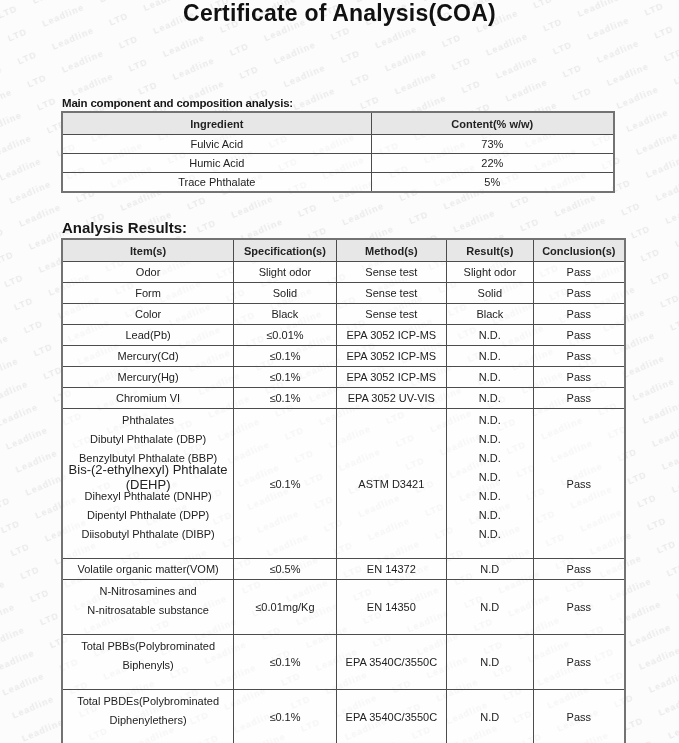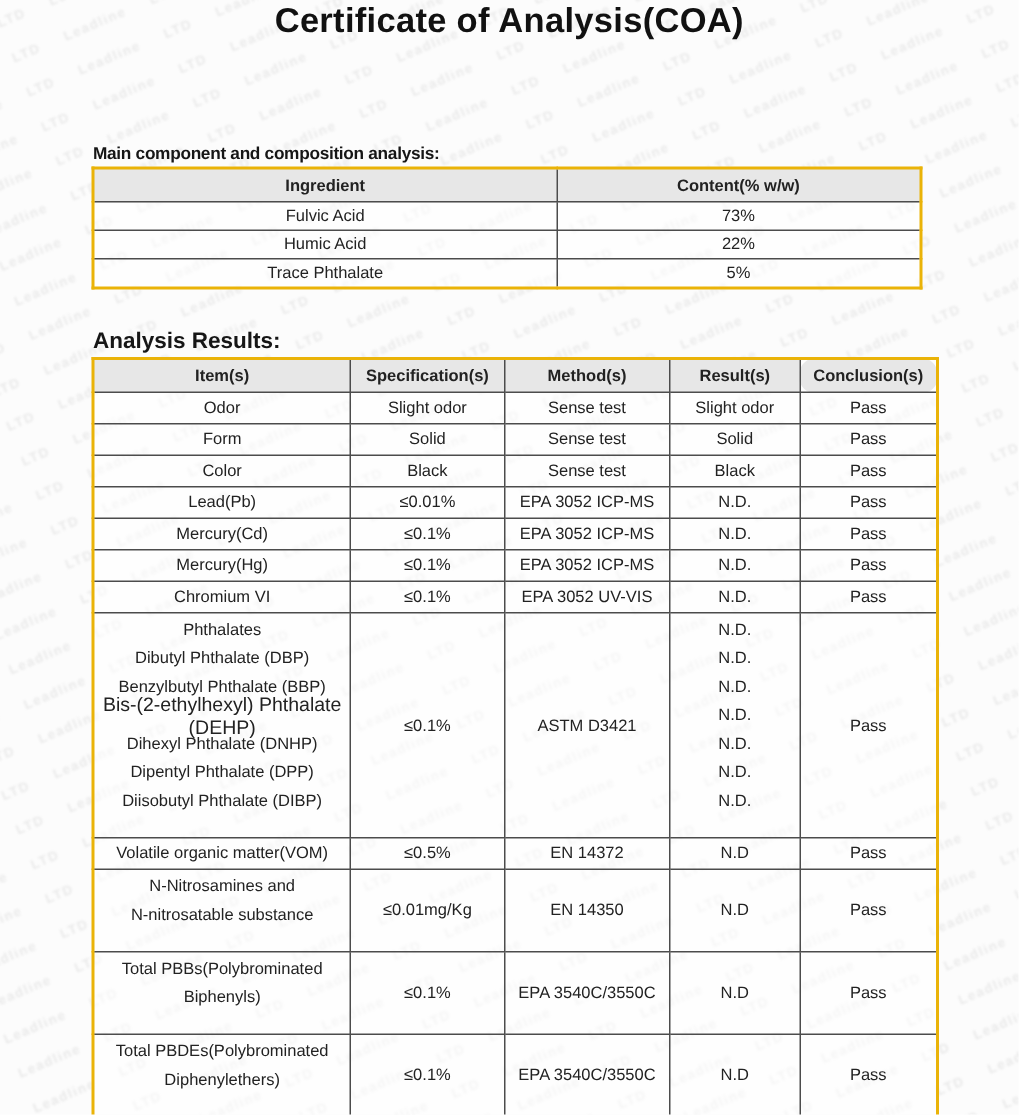--- a/index.html
+++ b/index.html
@@ -46,30 +46,30 @@
   table.t1{width:554px;}
   table.t2{width:565px;}
   th,td{
     border:1px solid #4c4c4c;
     font-size:11px;
     text-align:center;
     vertical-align:middle;
     padding:1px 3px;
     color:#222;
   }
-  table{border:2px solid #eab308;}
+  table{border:2px solid #737373;}
   th{background:#e7e7e7;font-weight:bold;height:19px;}
   .t1 td{height:16px;}
   .t1 th:nth-child(1),.t1 td:nth-child(1){width:56%;}
   .t1 th:nth-child(2),.t1 td:nth-child(2){width:44%;}
   .t2 th:nth-child(1),.t2 td:nth-child(1){width:30.5%;}
   .t2 th:nth-child(2),.t2 td:nth-child(2){width:18.2%;}
   .t2 th:nth-child(3),.t2 td:nth-child(3){width:19.6%;}
   .t2 th:nth-child(4),.t2 td:nth-child(4){width:15.4%;}
-  .t2 th:nth-child(5),.t2 td:nth-child(5){width:16.3%;border-radius:10px;}
+  .t2 th:nth-child(5),.t2 td:nth-child(5){width:16.3%;}
   .t2 td{height:18px;}
   .line{height:19px;display:flex;align-items:center;justify-content:center;}
   .line.small{font-size:13px;}
   .t2 td.multi{padding-top:1px;padding-bottom:15px;}
 </style>
 </head>
 <body>
 <div class="page">
 
   <div class="watermark">Leadline LTD   Leadline LTD   Leadline LTD   Leadline LTD   Leadline LTD   Leadline LTD   Leadline LTD   Leadline LTD   Leadline LTD   Leadline LTD   Leadline LTD   Leadline LTD   Leadline LTD   Leadline LTD   Leadline LTD   Leadline LTD   Leadline LTD   Leadline LTD   Leadline LTD   Leadline LTD   Leadline LTD   Leadline LTD   Leadline LTD   Leadline LTD   Leadline LTD   Leadline LTD   Leadline LTD   Leadline LTD   Leadline LTD   Leadline LTD   Leadline LTD   Leadline LTD   Leadline LTD   Leadline LTD   Leadline LTD   Leadline LTD   Leadline LTD   Leadline LTD   Leadline LTD   Leadline LTD   Leadline LTD   Leadline LTD   Leadline LTD   Leadline LTD   Leadline LTD   Leadline LTD   Leadline LTD   Leadline LTD   Leadline LTD   Leadline LTD   Leadline LTD   Leadline LTD   Leadline LTD   Leadline LTD   Leadline LTD   Leadline LTD   Leadline LTD   Leadline LTD   Leadline LTD   Leadline LTD   Leadline LTD   Leadline LTD   Leadline LTD   Leadline LTD   Leadline LTD   Leadline LTD   Leadline LTD   Leadline LTD   Leadline LTD   Leadline LTD   Leadline LTD   Leadline LTD   Leadline LTD   Leadline LTD   Leadline LTD   Leadline LTD   Leadline LTD   Leadline LTD   Leadline LTD   Leadline LTD   Leadline LTD   Leadline LTD   Leadline LTD   Leadline LTD   Leadline LTD   Leadline LTD   Leadline LTD   Leadline LTD   Leadline LTD   Leadline LTD   Leadline LTD   Leadline LTD   Leadline LTD   Leadline LTD   Leadline LTD   Leadline LTD   Leadline LTD   Leadline LTD   Leadline LTD   Leadline LTD   Leadline LTD   Leadline LTD   Leadline LTD   Leadline LTD   Leadline LTD   Leadline LTD   Leadline LTD   Leadline LTD   Leadline LTD   Leadline LTD   Leadline LTD   Leadline LTD   Leadline LTD   Leadline LTD   Leadline LTD   Leadline LTD   Leadline LTD   Leadline LTD   Leadline LTD   Leadline LTD   Leadline LTD   Leadline LTD   Leadline LTD   Leadline LTD   Leadline LTD   Leadline LTD   Leadline LTD   Leadline LTD   Leadline LTD   Leadline LTD   Leadline LTD   Leadline LTD   Leadline LTD   Leadline LTD   Leadline LTD   Leadline LTD   Leadline LTD   Leadline LTD   Leadline LTD   Leadline LTD   Leadline LTD   Leadline LTD   Leadline LTD   Leadline LTD   Leadline LTD   Leadline LTD   Leadline LTD   Leadline LTD   Leadline LTD   Leadline LTD   Leadline LTD   Leadline LTD   Leadline LTD   Leadline LTD   Leadline LTD   Leadline LTD   Leadline LTD   Leadline LTD   Leadline LTD   Leadline LTD   Leadline LTD   Leadline LTD   Leadline LTD   Leadline LTD   Leadline LTD   Leadline LTD   Leadline LTD   Leadline LTD   Leadline LTD   Leadline LTD   Leadline LTD   Leadline LTD   Leadline LTD   Leadline LTD   Leadline LTD   Leadline LTD   Leadline LTD   Leadline LTD   Leadline LTD   Leadline LTD   Leadline LTD   Leadline LTD   Leadline LTD   Leadline LTD   Leadline LTD   Leadline LTD   Leadline LTD   Leadline LTD   Leadline LTD   Leadline LTD   Leadline LTD   Leadline LTD   Leadline LTD   Leadline LTD   Leadline LTD   Leadline LTD   Leadline LTD   Leadline LTD   Leadline LTD   Leadline LTD   Leadline LTD   Leadline LTD   Leadline LTD   Leadline LTD   Leadline LTD   Leadline LTD   Leadline LTD   Leadline LTD   Leadline LTD   Leadline LTD   Leadline LTD   Leadline LTD   Leadline LTD   Leadline LTD   Leadline LTD   Leadline LTD   Leadline LTD   Leadline LTD   Leadline LTD   Leadline LTD   Leadline LTD   Leadline LTD   Leadline LTD   Leadline LTD   Leadline LTD   Leadline LTD   Leadline LTD   Leadline LTD   Leadline LTD   Leadline LTD   Leadline LTD   Leadline LTD   Leadline LTD   Leadline LTD   Leadline LTD   Leadline LTD   Leadline LTD   Leadline LTD   Leadline LTD   Leadline LTD   Leadline LTD   Leadline LTD   Leadline LTD   Leadline LTD   Leadline LTD   Leadline LTD   Leadline LTD   Leadline LTD   Leadline LTD   Leadline LTD   Leadline LTD   Leadline LTD   Leadline LTD   Leadline LTD   Leadline LTD   Leadline LTD   Leadline LTD   Leadline LTD   Leadline LTD   Leadline LTD   Leadline LTD   Leadline LTD   Leadline LTD   Leadline LTD   Leadline LTD   Leadline LTD   Leadline LTD   Leadline LTD   Leadline LTD   Leadline LTD   Leadline LTD   Leadline LTD   Leadline LTD   Leadline LTD   Leadline LTD   Leadline LTD   Leadline LTD   Leadline LTD   Leadline LTD   Leadline LTD   Leadline LTD   Leadline LTD   Leadline LTD   Leadline LTD   Leadline LTD   Leadline LTD   Leadline LTD   Leadline LTD   Leadline LTD   Leadline LTD   Leadline LTD   Leadline LTD   Leadline LTD   Leadline LTD   Leadline LTD   Leadline LTD   Leadline LTD   Leadline LTD   Leadline LTD   Leadline LTD   Leadline LTD   Leadline LTD   Leadline LTD   Leadline LTD   Leadline LTD   Leadline LTD   Leadline LTD   Leadline LTD   Leadline LTD   Leadline LTD   Leadline LTD   Leadline LTD   Leadline LTD   Leadline LTD   Leadline LTD   Leadline LTD   Leadline LTD   Leadline LTD   Leadline LTD   Leadline LTD   Leadline LTD   Leadline LTD   Leadline LTD   Leadline LTD   Leadline LTD   Leadline LTD   Leadline LTD   Leadline LTD   Leadline LTD   Leadline LTD   Leadline LTD   Leadline LTD   Leadline LTD   Leadline LTD   Leadline LTD   Leadline LTD   Leadline LTD   Leadline LTD   Leadline LTD   Leadline LTD   Leadline LTD   Leadline LTD   Leadline LTD   Leadline LTD   Leadline LTD   Leadline LTD   Leadline LTD   Leadline LTD   Leadline LTD   Leadline LTD   Leadline LTD   Leadline LTD   Leadline LTD   Leadline LTD   Leadline LTD   Leadline LTD   Leadline LTD   Leadline LTD   Leadline LTD   Leadline LTD   Leadline LTD   Leadline LTD   Leadline LTD   Leadline LTD   Leadline LTD   Leadline LTD   Leadline LTD   Leadline LTD   Leadline LTD   Leadline LTD   Leadline LTD   Leadline LTD   Leadline LTD   Leadline LTD   Leadline LTD   Leadline LTD   Leadline LTD   Leadline LTD   Leadline LTD   Leadline LTD   Leadline LTD   Leadline LTD   Leadline LTD   Leadline LTD   Leadline LTD   Leadline LTD   Leadline LTD   Leadline LTD   Leadline LTD   Leadline LTD   Leadline LTD   Leadline LTD   Leadline LTD   Leadline LTD   Leadline LTD   Leadline LTD   Leadline LTD   Leadline LTD   Leadline LTD   Leadline LTD   Leadline LTD   Leadline LTD   Leadline LTD   Leadline LTD   Leadline LTD   Leadline LTD   Leadline LTD   Leadline LTD   Leadline LTD   Leadline LTD   Leadline LTD   Leadline LTD   Leadline LTD   Leadline LTD   Leadline LTD   Leadline LTD   Leadline LTD   Leadline LTD   Leadline LTD   Leadline LTD   Leadline LTD   Leadline LTD   Leadline LTD   Leadline LTD   Leadline LTD   Leadline LTD   Leadline LTD   Leadline LTD   Leadline LTD   Leadline LTD   Leadline LTD   Leadline LTD   Leadline LTD   Leadline LTD   Leadline LTD   Leadline LTD   Leadline LTD   Leadline LTD   Leadline LTD   Leadline LTD   Leadline LTD   Leadline LTD   Leadline LTD   Leadline LTD   Leadline LTD   Leadline LTD   Leadline LTD   Leadline LTD   Leadline LTD   Leadline LTD   Leadline LTD   Leadline LTD   Leadline LTD   Leadline LTD   Leadline LTD   Leadline LTD   Leadline LTD   Leadline LTD   Leadline LTD   Leadline LTD   Leadline LTD   Leadline LTD   Leadline LTD   Leadline LTD   Leadline LTD   Leadline LTD   Leadline LTD   Leadline LTD   Leadline LTD   Leadline LTD   Leadline LTD   Leadline LTD   Leadline LTD   Leadline LTD   Leadline LTD   Leadline LTD   Leadline LTD   Leadline LTD   Leadline LTD   Leadline LTD   Leadline LTD   Leadline LTD   Leadline LTD   Leadline LTD   Leadline LTD   Leadline LTD   Leadline LTD   Leadline LTD   Leadline LTD   Leadline LTD   Leadline LTD   Leadline LTD   Leadline LTD   Leadline LTD   Leadline LTD   Leadline LTD   Leadline LTD   Leadline LTD   Leadline LTD   Leadline LTD   Leadline LTD   Leadline LTD   Leadline LTD   Leadline LTD   Leadline LTD   Leadline LTD   Leadline LTD   Leadline LTD   Leadline LTD   Leadline LTD   Leadline LTD   Leadline LTD   Leadline LTD   Leadline LTD   Leadline LTD   Leadline LTD   Leadline LTD   Leadline LTD   Leadline LTD   Leadline LTD   Leadline LTD   Leadline LTD   Leadline LTD   Leadline LTD   Leadline LTD   Leadline LTD   Leadline LTD   Leadline LTD   Leadline LTD   Leadline LTD   Leadline LTD   Leadline LTD   Leadline LTD   Leadline LTD   Leadline LTD   Leadline LTD   Leadline LTD   Leadline LTD   Leadline LTD   Leadline LTD   Leadline LTD   Leadline LTD   Leadline LTD   Leadline LTD   Leadline LTD   Leadline LTD   Leadline LTD   Leadline LTD   Leadline LTD   Leadline LTD   Leadline LTD   Leadline LTD   Leadline LTD   Leadline LTD   Leadline LTD   Leadline LTD   Leadline LTD   Leadline LTD   Leadline LTD   Leadline LTD   Leadline LTD   Leadline LTD   Leadline LTD   Leadline LTD   Leadline LTD   Leadline LTD   Leadline LTD   Leadline LTD   Leadline LTD   Leadline LTD   Leadline LTD   Leadline LTD   Leadline LTD   Leadline LTD   Leadline LTD   Leadline LTD   Leadline LTD   Leadline LTD   Leadline LTD   Leadline LTD   Leadline LTD   Leadline LTD   Leadline LTD   Leadline LTD   Leadline LTD   Leadline LTD   Leadline LTD   Leadline LTD   Leadline LTD   Leadline LTD   Leadline LTD   Leadline LTD   Leadline LTD   Leadline LTD   Leadline LTD   Leadline LTD   Leadline LTD   Leadline LTD   Leadline LTD   Leadline LTD   Leadline LTD   Leadline LTD   Leadline LTD   Leadline LTD   Leadline LTD   Leadline LTD   Leadline LTD   Leadline LTD   Leadline LTD   Leadline LTD   Leadline LTD   Leadline LTD   Leadline LTD   Leadline LTD   Leadline LTD   Leadline LTD   Leadline LTD   Leadline LTD   Leadline LTD   Leadline LTD   Leadline LTD   Leadline LTD   Leadline LTD   Leadline LTD   Leadline LTD   Leadline LTD   Leadline LTD   Leadline LTD   Leadline LTD   Leadline LTD   Leadline LTD   Leadline LTD   Leadline LTD   Leadline LTD   Leadline LTD   Leadline LTD   Leadline LTD   Leadline LTD   Leadline LTD   Leadline LTD   Leadline LTD   Leadline LTD   Leadline LTD   Leadline LTD   Leadline LTD   Leadline LTD   Leadline LTD   Leadline LTD   Leadline LTD   Leadline LTD   Leadline LTD   Leadline LTD   Leadline LTD   Leadline LTD   Leadline LTD   Leadline LTD   Leadline LTD   Leadline LTD   Leadline LTD   Leadline LTD   Leadline LTD   Leadline LTD   Leadline LTD   Leadline LTD   Leadline LTD   Leadline LTD   Leadline LTD   Leadline LTD   Leadline LTD   Leadline LTD   Leadline LTD   Leadline LTD   Leadline LTD   Leadline LTD   Leadline LTD   Leadline LTD   Leadline LTD   Leadline LTD   Leadline LTD   Leadline LTD   Leadline LTD   Leadline LTD   Leadline LTD   Leadline LTD   Leadline LTD   Leadline LTD   Leadline LTD   Leadline LTD   Leadline LTD   Leadline LTD   Leadline LTD   Leadline LTD   Leadline LTD   Leadline LTD   Leadline LTD   Leadline LTD   Leadline LTD   Leadline LTD   Leadline LTD   Leadline LTD   Leadline LTD   Leadline LTD   Leadline LTD   Leadline LTD   Leadline LTD   Leadline LTD   Leadline LTD   Leadline LTD   Leadline LTD   Leadline LTD   Leadline LTD   Leadline LTD   Leadline LTD   Leadline LTD   Leadline LTD   Leadline LTD   Leadline LTD   Leadline LTD   Leadline LTD   Leadline LTD   Leadline LTD   Leadline LTD   Leadline LTD   Leadline LTD   Leadline LTD   Leadline LTD   Leadline LTD   Leadline LTD   Leadline LTD   Leadline LTD   Leadline LTD   Leadline LTD   Leadline LTD   Leadline LTD   Leadline LTD   Leadline LTD   Leadline LTD   Leadline LTD   Leadline LTD   Leadline LTD   Leadline LTD   Leadline LTD   Leadline LTD   Leadline LTD   Leadline LTD   Leadline LTD   Leadline LTD   Leadline LTD   Leadline LTD   Leadline LTD   Leadline LTD   Leadline LTD   Leadline LTD   Leadline LTD   Leadline LTD   Leadline LTD   Leadline LTD   Leadline LTD   Leadline LTD   Leadline LTD   Leadline LTD   Leadline LTD   Leadline LTD   Leadline LTD   Leadline LTD   Leadline LTD   Leadline LTD   Leadline LTD   Leadline LTD   Leadline LTD   Leadline LTD   Leadline LTD   Leadline LTD   Leadline LTD   Leadline LTD   Leadline LTD   Leadline LTD   Leadline LTD   Leadline LTD   Leadline LTD   Leadline LTD   Leadline LTD   Leadline LTD   Leadline LTD   Leadline LTD   Leadline LTD   Leadline LTD   Leadline LTD   Leadline LTD   Leadline LTD   Leadline LTD   Leadline LTD   Leadline LTD   Leadline LTD   Leadline LTD   Leadline LTD   Leadline LTD   Leadline LTD   Leadline LTD   Leadline LTD   Leadline LTD   Leadline LTD   Leadline LTD   Leadline LTD   Leadline LTD   Leadline LTD   Leadline LTD   Leadline LTD   Leadline LTD   Leadline LTD   Leadline LTD   Leadline LTD   Leadline LTD   Leadline LTD   Leadline LTD   Leadline LTD   Leadline LTD   Leadline LTD   Leadline LTD   Leadline LTD   Leadline LTD   Leadline LTD   Leadline LTD   Leadline LTD   Leadline LTD   Leadline LTD   Leadline LTD   Leadline LTD   Leadline LTD   Leadline LTD   Leadline LTD   Leadline LTD   Leadline LTD   Leadline LTD   Leadline LTD   Leadline LTD   Leadline LTD   Leadline LTD   Leadline LTD   Leadline LTD   Leadline LTD   Leadline LTD   Leadline LTD   Leadline LTD   Leadline LTD   Leadline LTD   Leadline LTD   Leadline LTD   Leadline LTD   Leadline LTD   Leadline LTD   Leadline LTD   Leadline LTD   Leadline LTD   Leadline LTD   Leadline LTD   Leadline LTD   Leadline LTD   Leadline LTD   Leadline LTD   Leadline LTD   Leadline LTD   Leadline LTD   Leadline LTD   Leadline LTD   Leadline LTD   Leadline LTD   Leadline LTD   Leadline LTD   Leadline LTD   Leadline LTD   Leadline LTD   Leadline LTD   Leadline LTD   Leadline LTD   Leadline LTD   Leadline LTD   Leadline LTD   Leadline LTD   Leadline LTD   Leadline LTD   Leadline LTD   Leadline LTD   Leadline LTD   Leadline LTD   Leadline LTD   Leadline LTD   Leadline LTD   Leadline LTD   Leadline LTD   Leadline LTD   Leadline LTD   Leadline LTD   Leadline LTD   Leadline LTD   Leadline LTD   Leadline LTD   Leadline LTD   Leadline LTD   Leadline LTD   </div>

